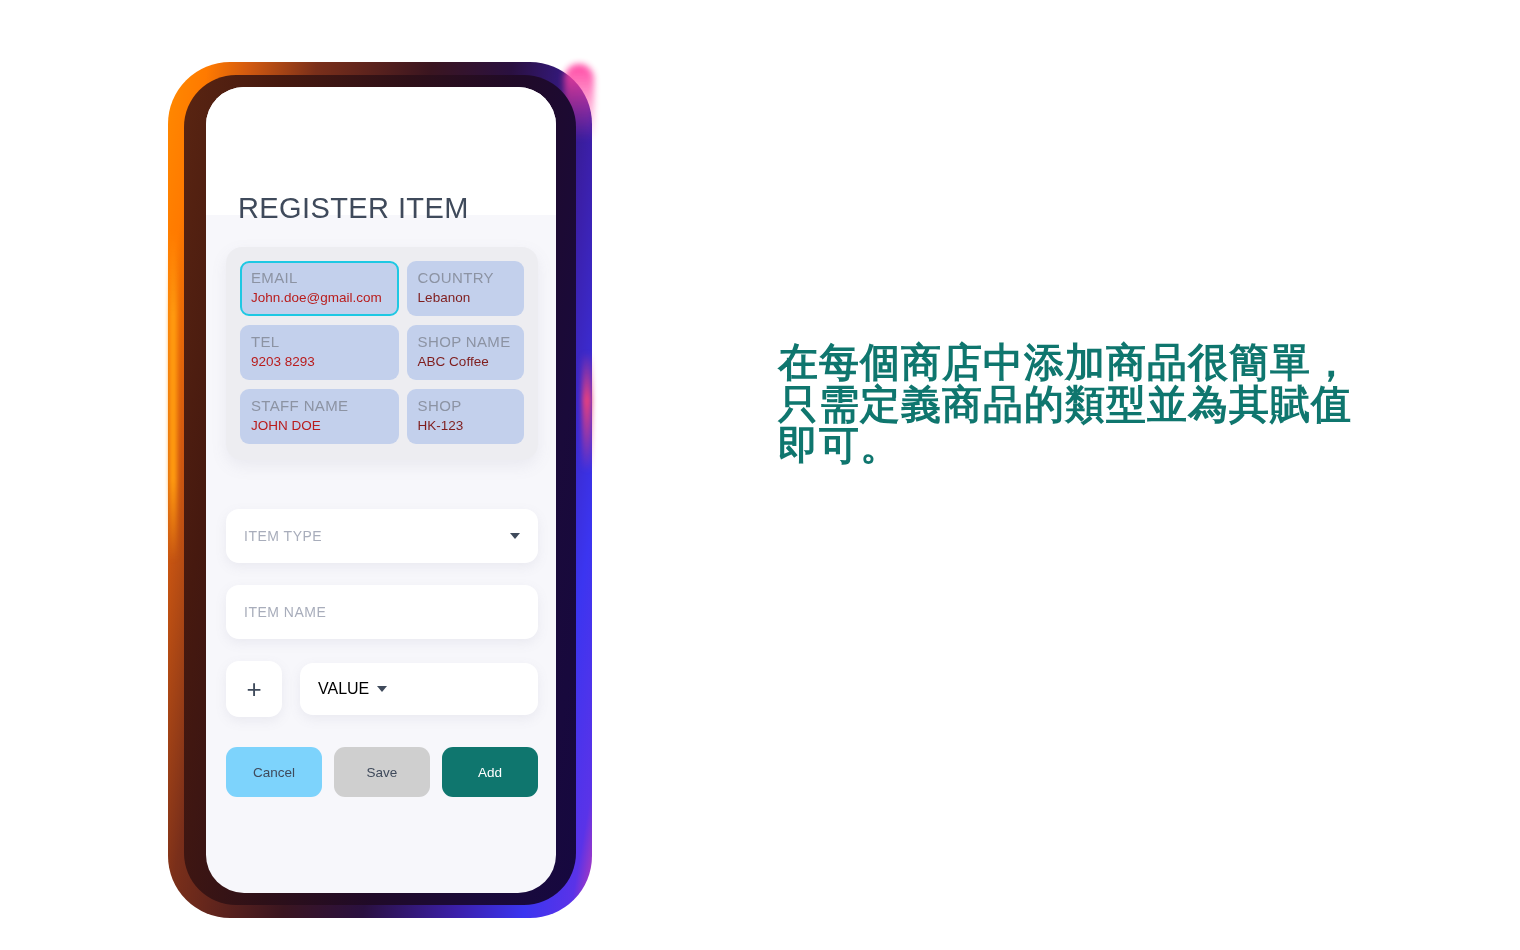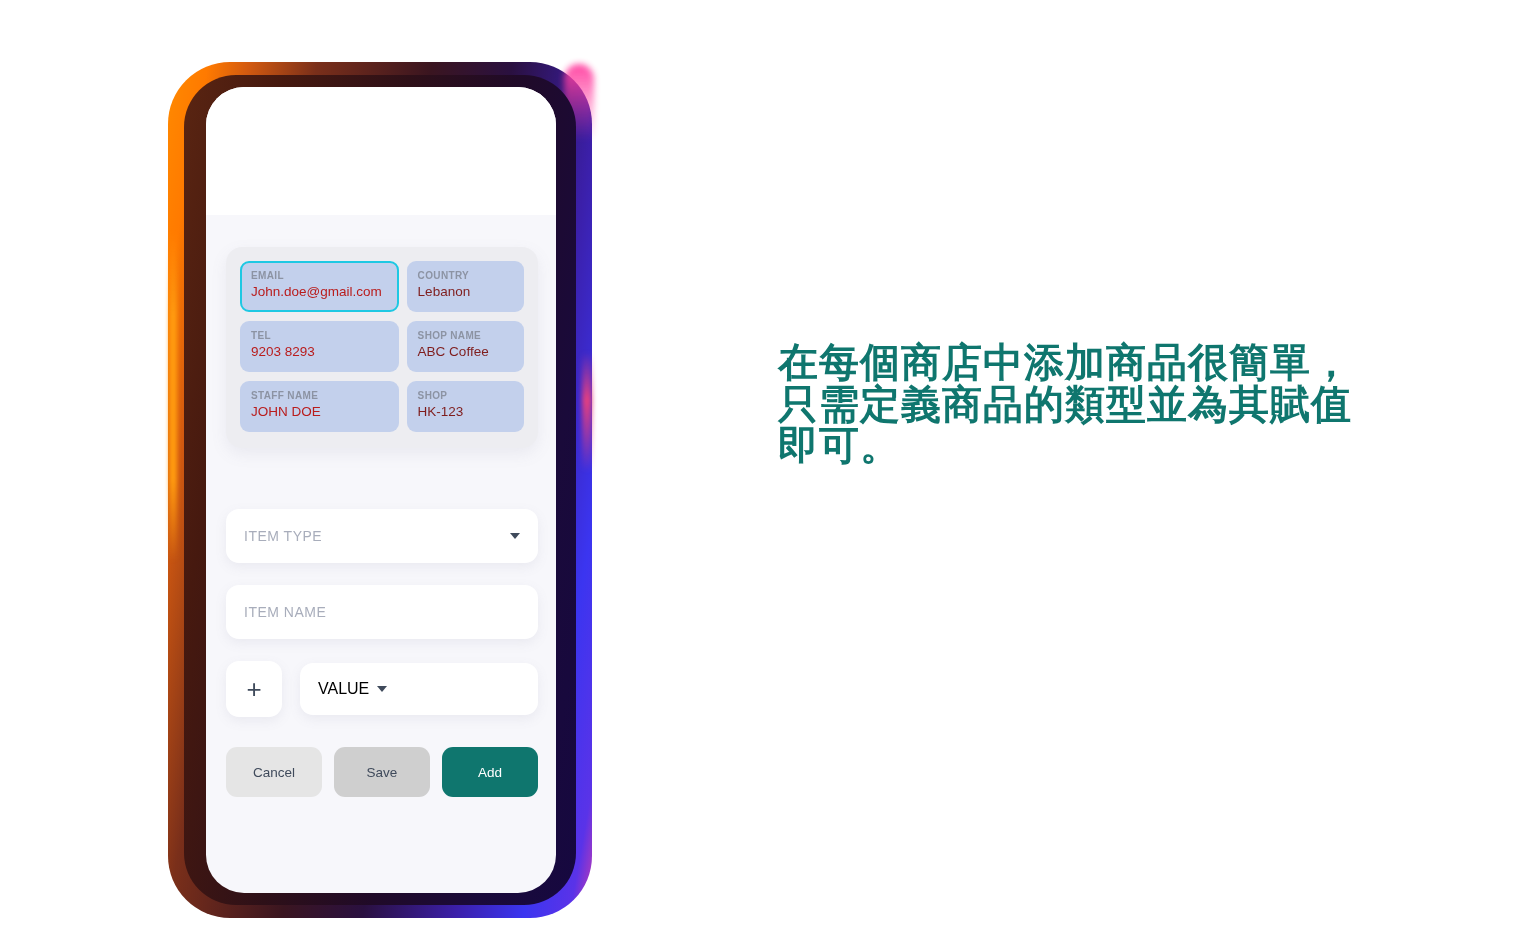--- a/index.html
+++ b/index.html
@@ -149,26 +149,25 @@
     background: #c3d0ec;
     border-radius: 9px;
     padding: 7px 9px 9px 9px;
     min-height: 51px;
     border: 2px solid transparent;
   }
   .field.focused {
     border: 2px solid #1ec8e3;
   }
   .field-label {
-    font-size: 10px;
+    font-size: 15px;
     letter-spacing: 0.35px;
     color: #8c93a3;
     line-height: 1.1;
     margin-bottom: 3px;
-    font-weight: bold;
   }
   .field-value {
     font-size: 13.5px;
     line-height: 1.15;
     color: #b91c1c;
     white-space: nowrap;
   }
   .field-value.muted {
     color: #7f1d1d;
   }
@@ -253,21 +252,21 @@
     display: flex;
     align-items: center;
     justify-content: center;
     font-size: 13.5px;
     border: none;
     font-family: "Liberation Sans", sans-serif;
     cursor: pointer;
   }
   .btn-cancel {
     flex: 1;
-    background: #e5e5e5;
+    background: #7dd3fc;
     color: #3f4a5b;
   }
   .btn-save {
     flex: 1;
     background: #cfcfcf;
     color: #3f4a5b;
   }
   .btn-add {
     flex: 1;
     background: #0f766e;
@@ -296,20 +295,21 @@
   <div class="phone-wrap">
     <div class="phone-rim"></div>
     <div class="rim-glint"></div>
     <div class="rim-glint-2"></div>
     <div class="rim-glint-3"></div>
     <div class="phone-bezel"></div>
 
     <div class="screen">
       <div class="screen-top-white"></div>
 
+      <div class="page-title">REGISTER ITEM</div>
 
       <div class="info-card">
         <div class="info-grid">
 
           <div class="field focused">
             <div class="field-label">EMAIL</div>
             <div class="field-value">John.doe@gmail.com</div>
           </div>
 
           <div class="field">

